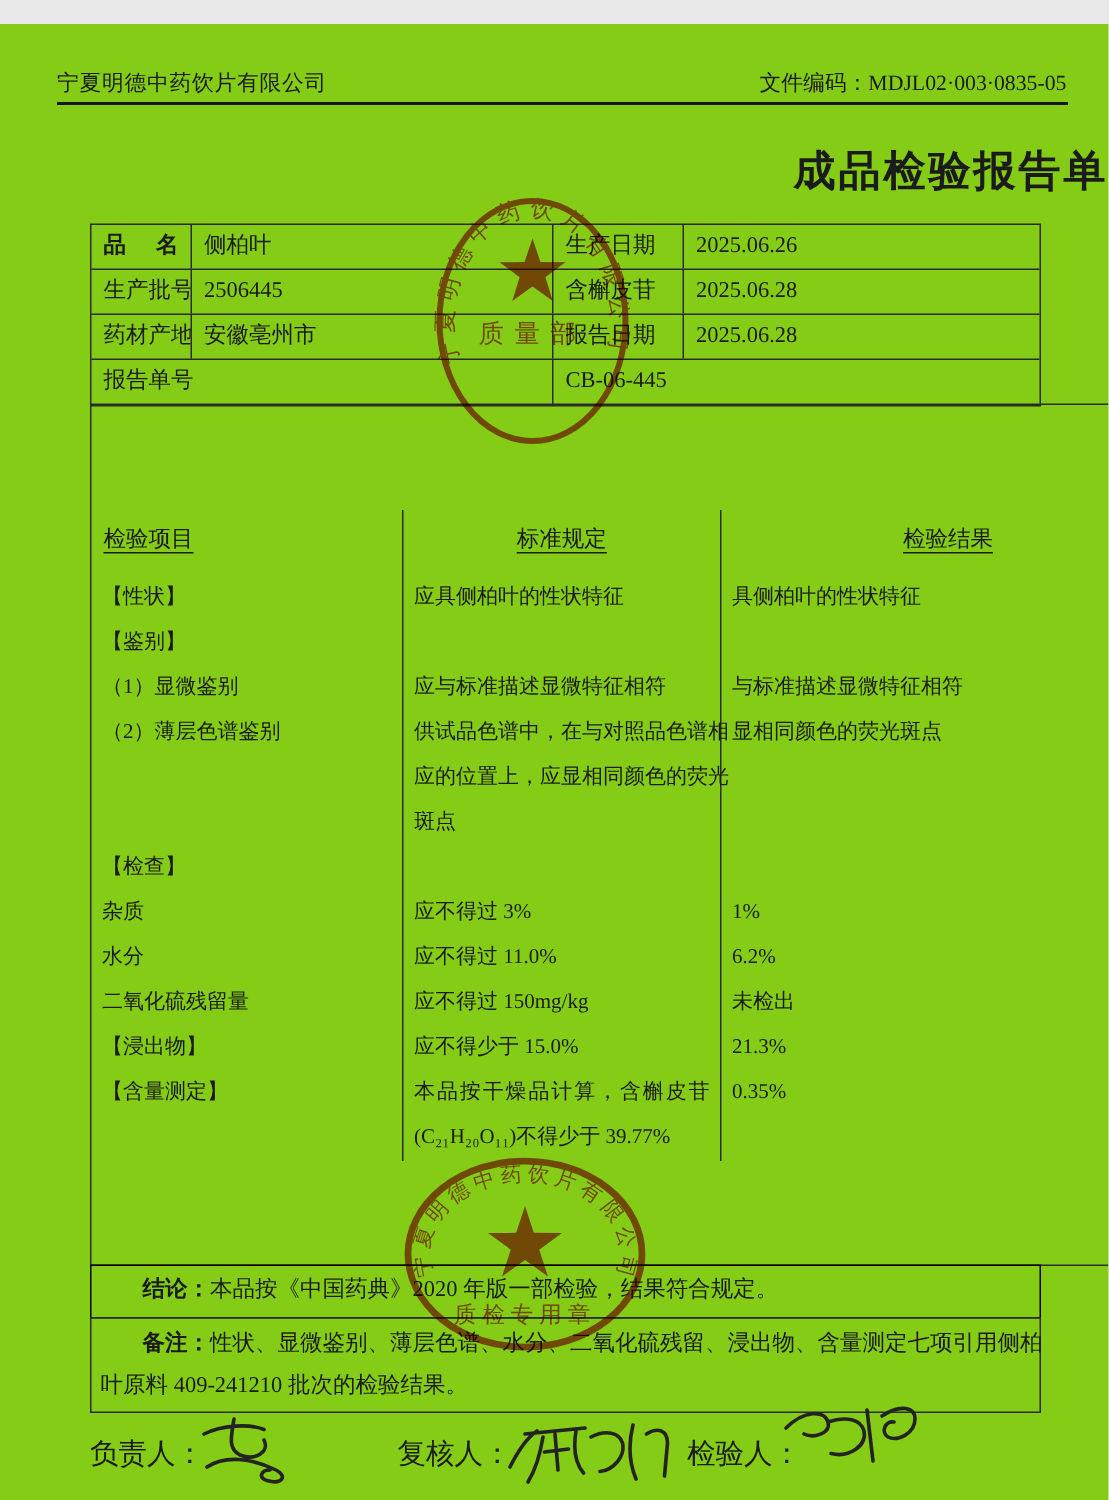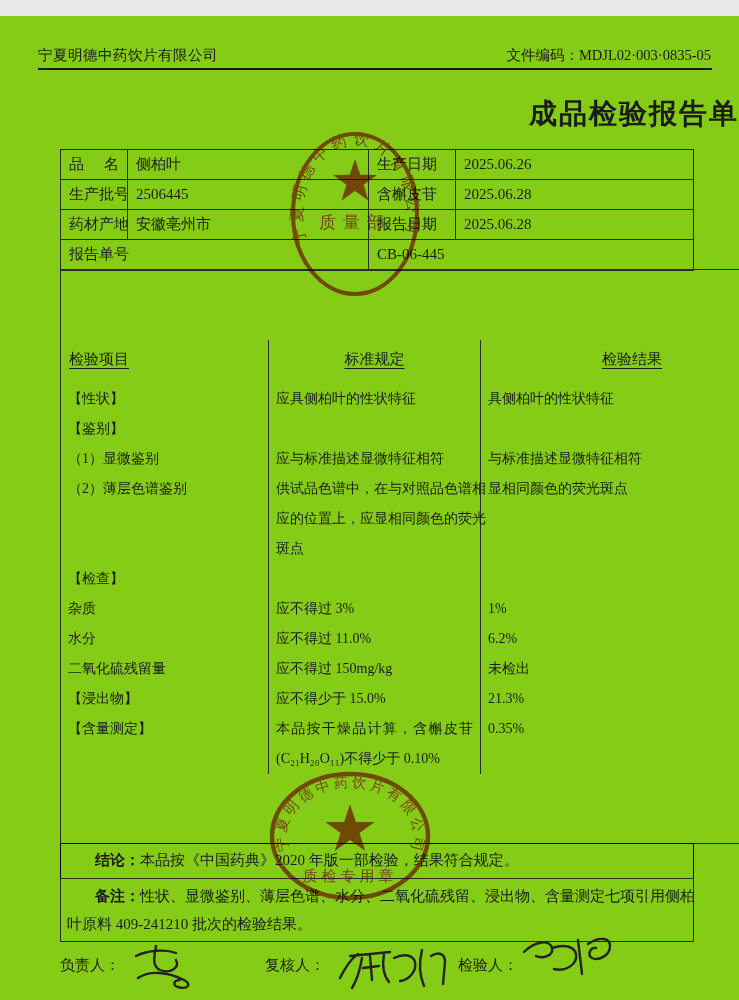--- a/index.html
+++ b/index.html
@@ -13,21 +13,21 @@
              font-size:28px;font-weight:bold;letter-spacing:2px;}
 
   
   .info-table{position:absolute;left:60px;top:133px;width:634px;border:1px solid #2b2b2b;box-sizing:border-box;}
   .irow{display:flex;height:30px;border-bottom:1px solid #2b2b2b;box-sizing:border-box;}
   .irow:last-child{border-bottom:none;}
   .icell{box-sizing:border-box;border-right:1px solid #2b2b2b;line-height:28px;font-size:15px;
          padding:0 8px;white-space:nowrap;overflow:hidden;}
   .icell.lastc{border-right:none;flex:1;}
   .w1{width:67px}.w2{width:241px}.w3{width:87px}.w12{width:308px}
-  .jlabel{text-align:justify;text-align-last:justify;}
+  .jlabel{text-align:justify;text-align-last:justify;font-weight:bold;}
 
   
   .main-table{position:absolute;left:60px;top:253px;width:724px;height:575px;
               border:1px solid #2b2b2b;box-sizing:border-box;display:flex;align-items:center;}
   .mcol{box-sizing:border-box;border-right:1px solid #2b2b2b;}
   .mcol:last-child{border-right:none;flex:1;}
   .c1{width:208px}.c2{width:212px}
   .mhead{height:44px;padding-top:10px;font-size:15px;box-sizing:border-box;}
   .mhead span{text-decoration:underline;text-underline-offset:4px;}
   .c1 .mhead{padding-left:8px;}
@@ -39,21 +39,21 @@
   .concl{position:absolute;left:60px;top:827px;width:634px;height:36px;border:1px solid #000000;
          box-sizing:border-box;line-height:33px;font-size:15px;padding-left:34px;white-space:nowrap;}
   .remark{position:absolute;left:60px;top:862px;width:634px;height:64px;border:1px solid #2b2b2b;
           box-sizing:border-box;font-size:15px;padding:3px 8px 0 6px;line-height:28px;}
   .remark .l1{padding-left:28px;white-space:nowrap;}
   .remark .l2{white-space:nowrap;}
   .concl b,.remark b{font-weight:bold;}
 
   
   .sigs{position:absolute;left:0;top:928px;width:739px;height:66px;}
-  .sig-label{position:absolute;top:12px;font-size:15px;}
+  .sig-label{position:absolute;top:12px;font-size:19px;}
   .sig-svg{position:absolute;}
   .sig-svg path{stroke:#232323;stroke-width:2.4;fill:none;stroke-linecap:round;stroke-linejoin:round;}
 
   
   .stamp{position:absolute;mix-blend-mode:multiply;opacity:.84;}
   .stamp text{font-family:"Liberation Serif","DejaVu Serif",serif;}
 </style>
 </head>
 <body>
 
@@ -114,21 +114,21 @@
       <div class="tline">应与标准描述显微特征相符</div>
       <div class="tline">供试品色谱中，在与对照品色谱相</div>
       <div class="tline">应的位置上，应显相同颜色的荧光</div>
       <div class="tline">斑点</div>
       <div class="tline"></div>
       <div class="tline">应不得过 3%</div>
       <div class="tline">应不得过 11.0%</div>
       <div class="tline">应不得过 150mg/kg</div>
       <div class="tline">应不得少于 15.0%</div>
       <div class="tline justify">本品按干燥品计算，含槲皮苷</div>
-      <div class="tline">(C₂₁H₂₀O₁₁)不得少于 0.10%</div>
+      <div class="tline">(C₂₁H₂₀O₁₁)不得少于 39.77%</div>
     </div>
     <div class="mcol">
       <div class="mhead c3h"><span>检验结果</span></div>
       <div class="tline">具侧柏叶的性状特征</div>
       <div class="tline"></div>
       <div class="tline">与标准描述显微特征相符</div>
       <div class="tline">显相同颜色的荧光斑点</div>
       <div class="tline"></div>
       <div class="tline"></div>
       <div class="tline"></div>

